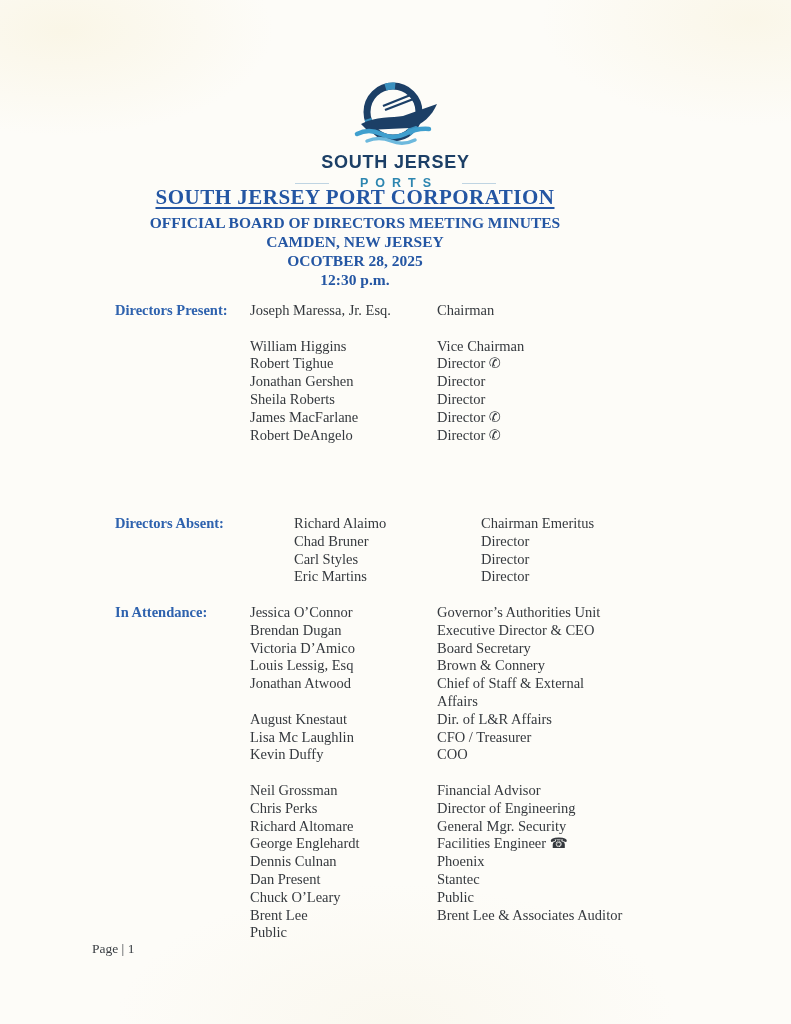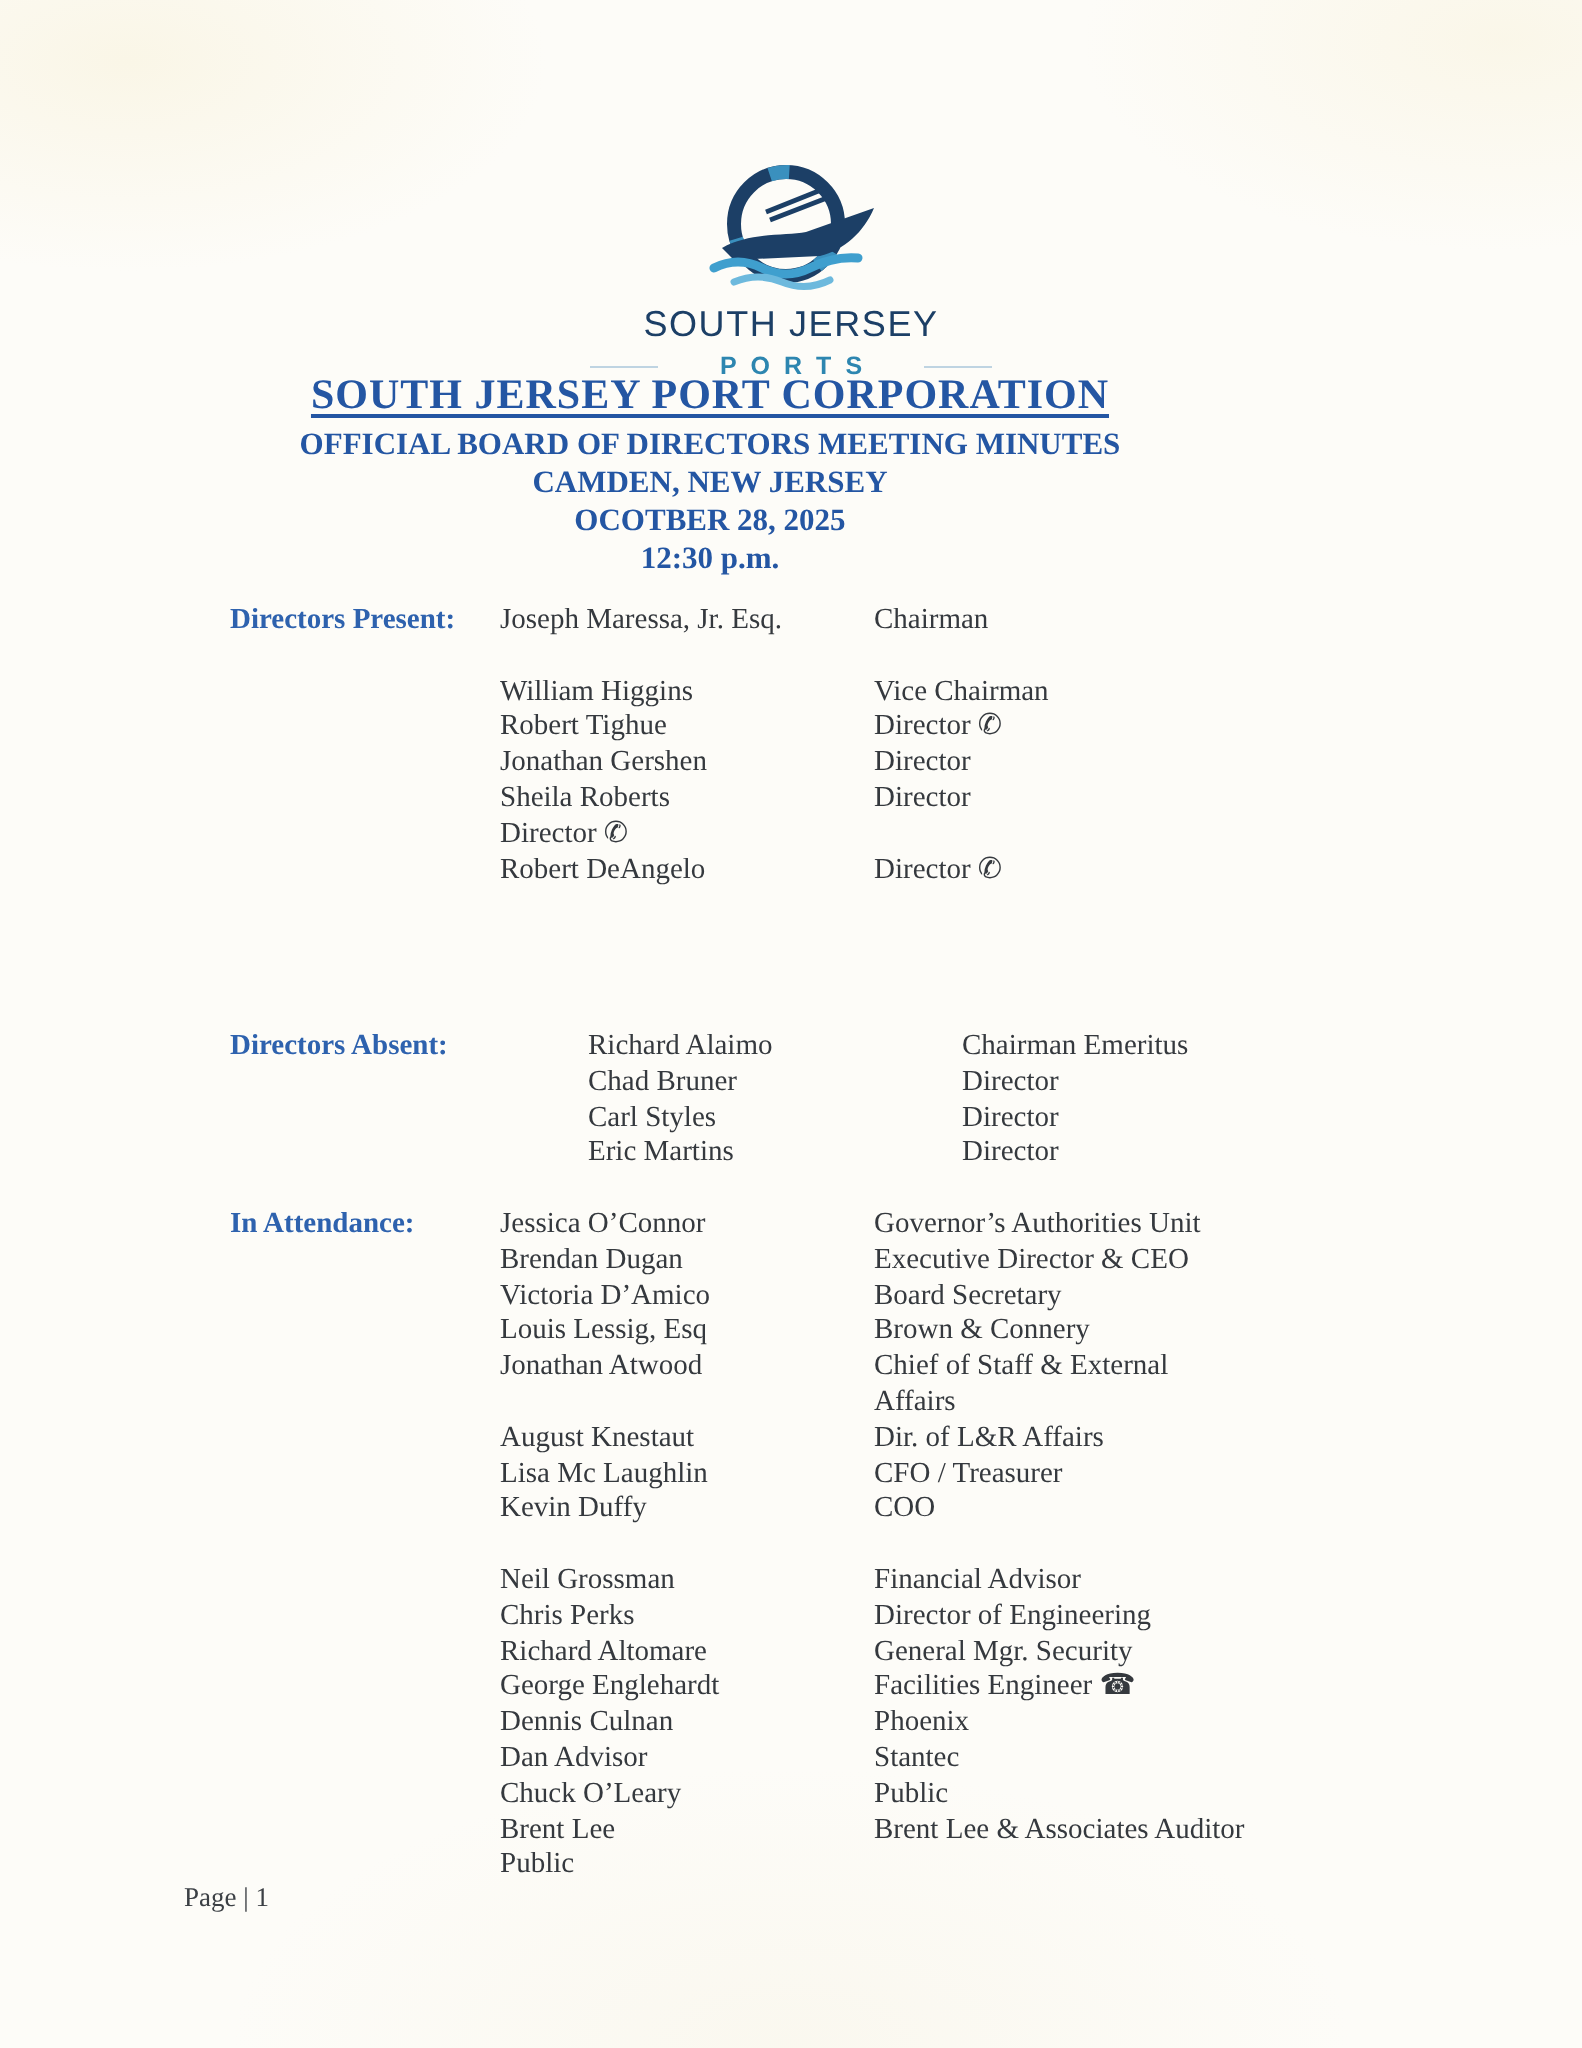--- a/index.html
+++ b/index.html
@@ -25,21 +25,21 @@
   .logo-block {
     position: absolute;
     top: 78px;
     left: 0;
     width: 791px;
     text-align: center;
   }
   .logo-mark { display: block; margin: 0 auto; }
   .logo-name {
     font-family: "Liberation Sans", "DejaVu Sans", sans-serif;
-    font-weight: normal;
+    font-weight: bold;
     font-size: 18px;
     letter-spacing: 0.8px;
     color: #1c3f66;
     margin-top: 2px;
   }
   .logo-sub-row {
     display: flex;
     align-items: center;
     justify-content: center;
     gap: 24px;
@@ -164,20 +164,21 @@
             </div>
             <div class="row">
               <span class="name-col">Jonathan Gershen</span>
               <span class="role-col">Director</span>
             </div>
             <div class="row">
               <span class="name-col">Sheila Roberts</span>
               <span class="role-col">Director</span>
             </div>
             <div class="row">
+              <span class="name-col">James MacFarlane</span>
               <span class="role-col">Director ✆</span>
             </div>
             <div class="row">
               <span class="name-col">Robert DeAngelo</span>
               <span class="role-col">Director ✆</span>
             </div>
           </div>
         </div>
       </div>
       <div class="section sec-1">
@@ -255,21 +256,21 @@
             </div>
             <div class="row">
               <span class="name-col">George Englehardt</span>
               <span class="role-col">Facilities Engineer ☎</span>
             </div>
             <div class="row">
               <span class="name-col">Dennis Culnan</span>
               <span class="role-col">Phoenix</span>
             </div>
             <div class="row">
-              <span class="name-col">Dan Advisor</span>
+              <span class="name-col">Dan Present</span>
               <span class="role-col">Stantec</span>
             </div>
             <div class="row">
               <span class="name-col">Chuck O’Leary</span>
               <span class="role-col">Public</span>
             </div>
             <div class="row">
               <span class="name-col">Brent Lee</span>
               <span class="role-col">Brent Lee &amp; Associates Auditor</span>
             </div>

